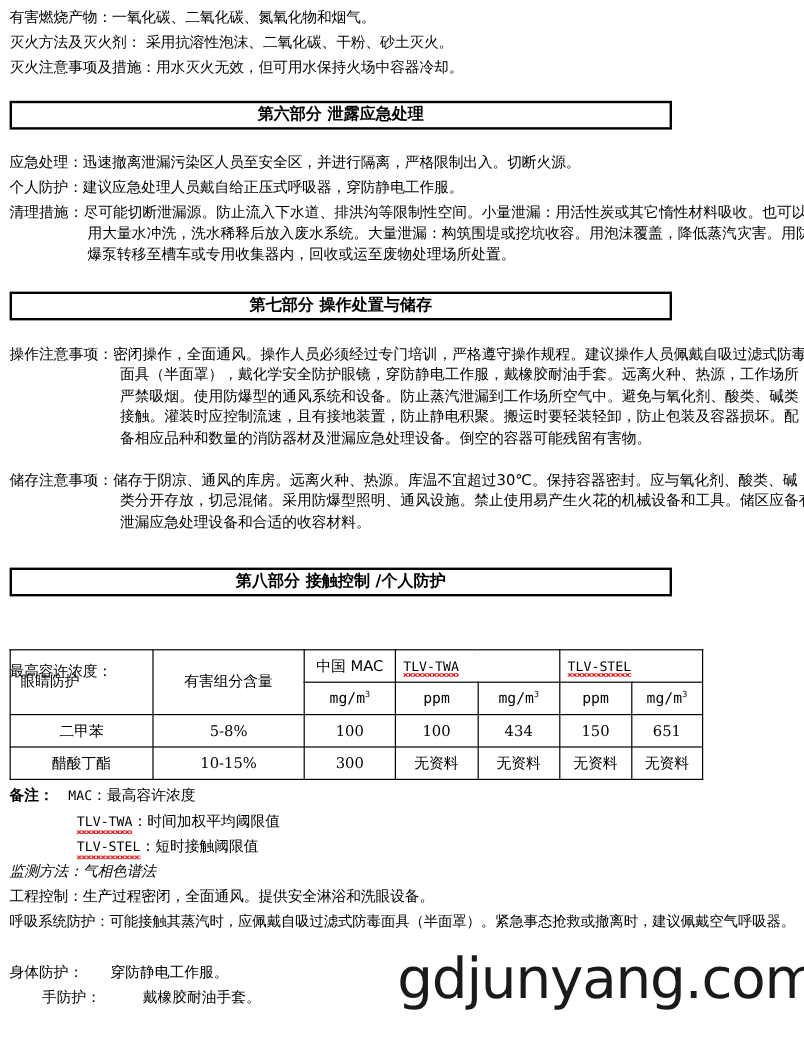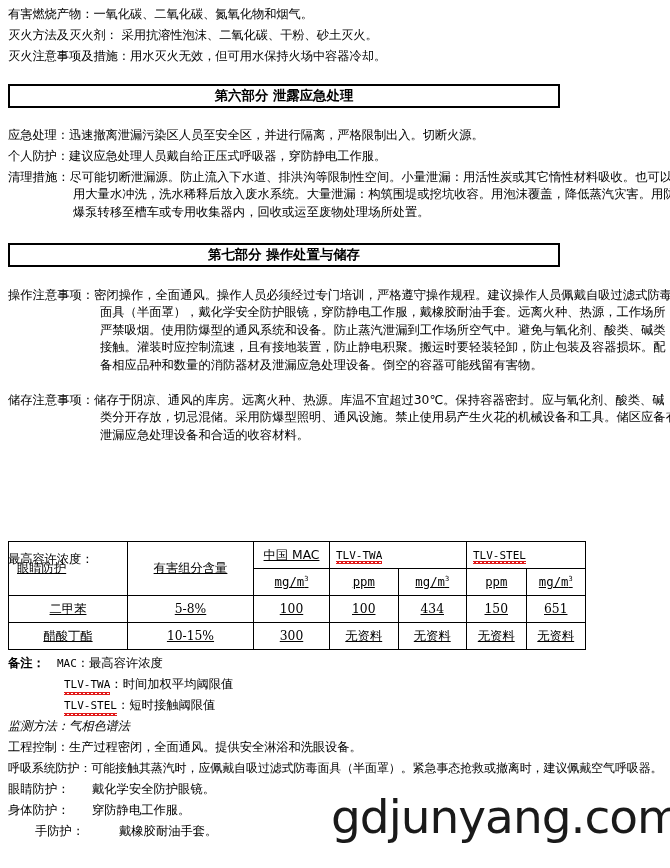--- a/index.html
+++ b/index.html
@@ -77,21 +77,20 @@
     table-layout: fixed;
   }
   .tbl td, .tbl th {
     border: 1.2px solid #000;
     padding: 0;
     text-align: center;
     vertical-align: middle;
     font-weight: normal;
     font-size: 12.3px;
     height: 26px;
-    text-decoration: underline;
   }
   .tbl td.tall2 { height: 52px; }
   .tbl td.leftish {
     text-align: left;
     padding-left: 8px;
   }
   .unit {
     font-family: "DejaVu Sans Mono", "Liberation Mono", monospace;
     font-size: 10.2px;
   }
@@ -205,20 +204,23 @@
     <span class="ln" style="padding-left:92px;">接触。灌装时应控制流速，且有接地装置，防止静电积聚。搬运时要轻装轻卸，防止包装及容器损坏。配</span>
     <span class="ln" style="padding-left:92px;">备相应品种和数量的消防器材及泄漏应急处理设备。倒空的容器可能残留有害物。</span>
   </div>
 
   <div class="hang" style="left:8px; top:392px;">
     <span class="ln">储存注意事项：储存于阴凉、通风的库房。远离火种、热源。库温不宜超过30℃。保持容器密封。应与氧化剂、酸类、碱</span>
     <span class="ln" style="padding-left:92px;">类分开存放，切忌混储。采用防爆型照明、通风设施。禁止使用易产生火花的机械设备和工具。储区应备有</span>
     <span class="ln" style="padding-left:92px;">泄漏应急处理设备和合适的收容材料。</span>
   </div>
 
+  <div class="section-bar" style="top:473px;">
+    <div class="sec-title">第八部分  接触控制 /个人防护</div>
+  </div>
 
   <div class="para" style="left:8px; top:521px;margin-top:30px;">最高容许浓度：</div>
 
   <table class="tbl">
     <tbody>
         <tr>
       <td class="tall2 leftish" rowspan="2" style="width:110px;">眼睛防护</td>
       <td class="tall2" rowspan="2" style="width:125px;">有害组分含量</td>
       <td style="width:75px;" class="hdr-mixed">
         <span>中国 MAC</span>
@@ -267,23 +269,20 @@
   </div>
 
   <div class="note-line" style="left:64px; top:697px;">
     <span class="spellerr">TLV-STEL</span><span>：短时接触阈限值</span>
   </div>
 
   <div class="para" style="left:8px; top:718px;font-style:italic;">监测方法：气相色谱法</div>
   <div class="para" style="left:8px; top:739px;">工程控制：生产过程密闭，全面通风。提供安全淋浴和洗眼设备。</div>
   <div class="para" style="left:8px; top:760px; font-size:12px;">呼吸系统防护：可能接触其蒸汽时，应佩戴自吸过滤式防毒面具（半面罩）。紧急事态抢救或撤离时，建议佩戴空气呼吸器。</div>
 
-  <div class="prot-row" style="left:8px; top:781px;">
-    <span class="k">眼睛防护：</span><span>戴化学安全防护眼镜。</span>
-  </div>
   <div class="prot-row" style="left:8px; top:802px;">
     <span class="k">身体防护：</span><span>穿防静电工作服。</span>
   </div>
   <div class="prot-row" style="left:8px; top:823px;margin-left:27px;">
     <span class="k">手防护：</span><span>戴橡胶耐油手套。</span>
   </div>
 
   <div class="watermark">gdjunyang.com</div>
 
   <div class="section-bar" style="top:870px;">

